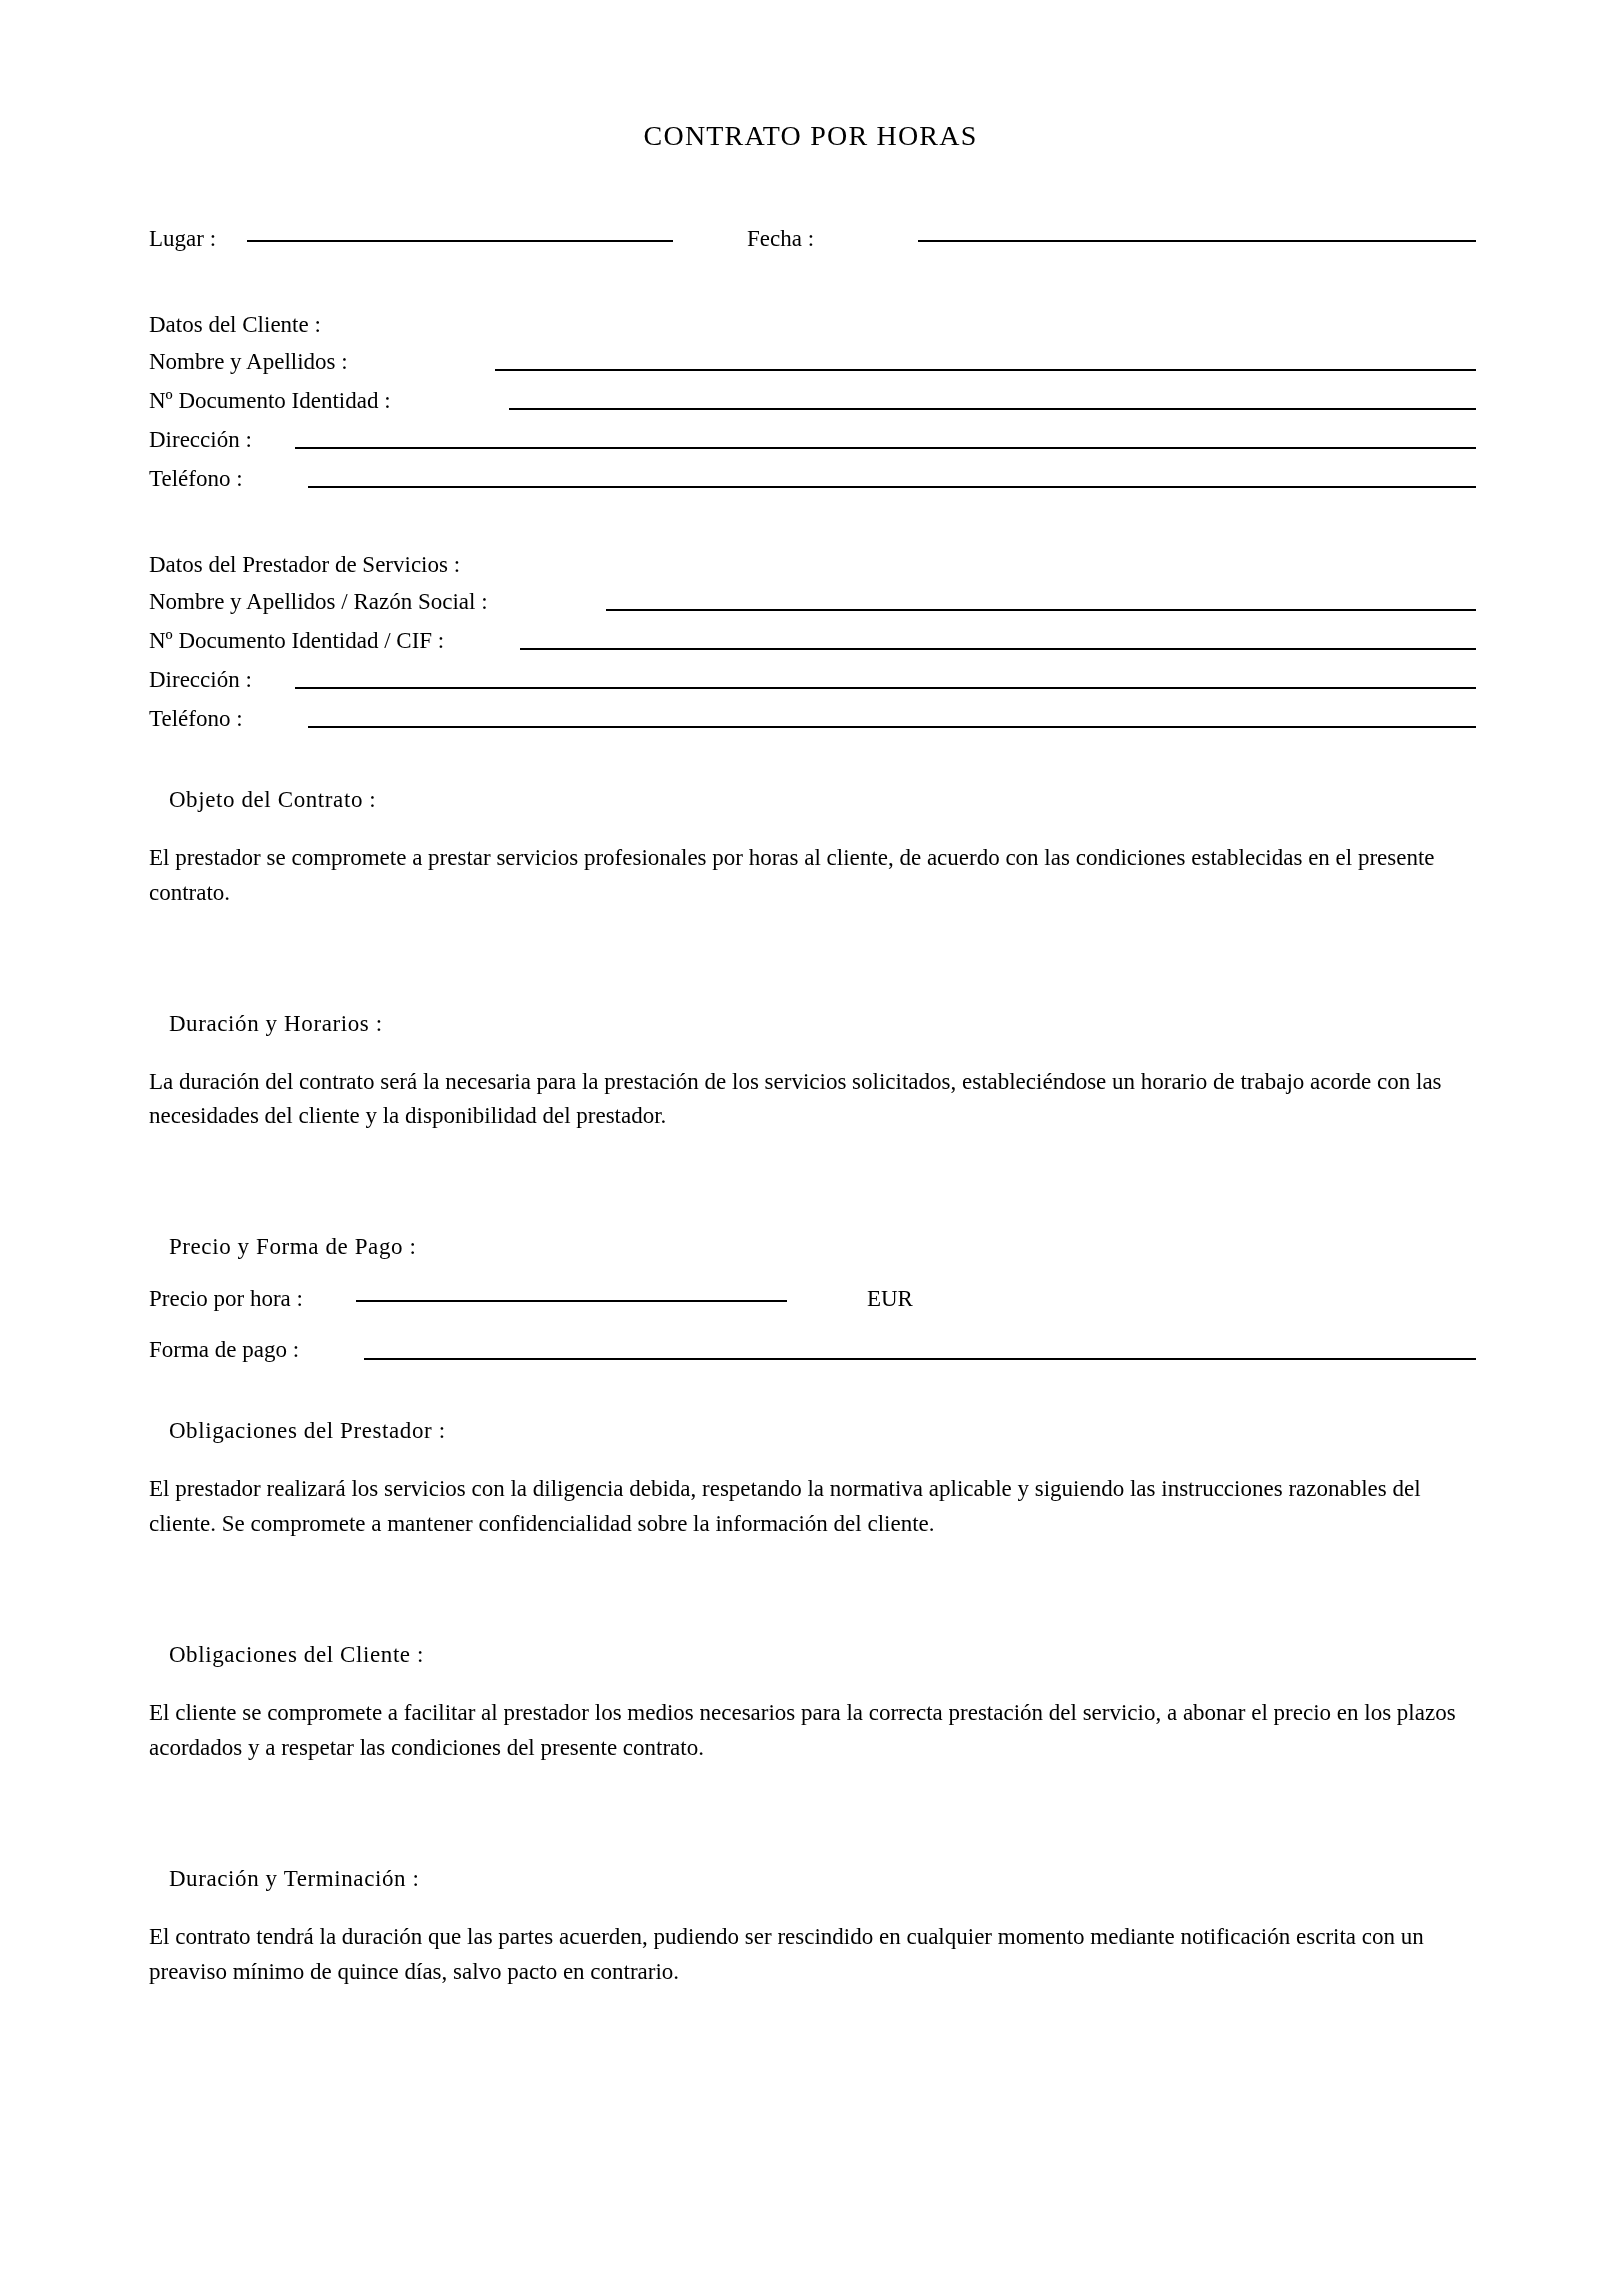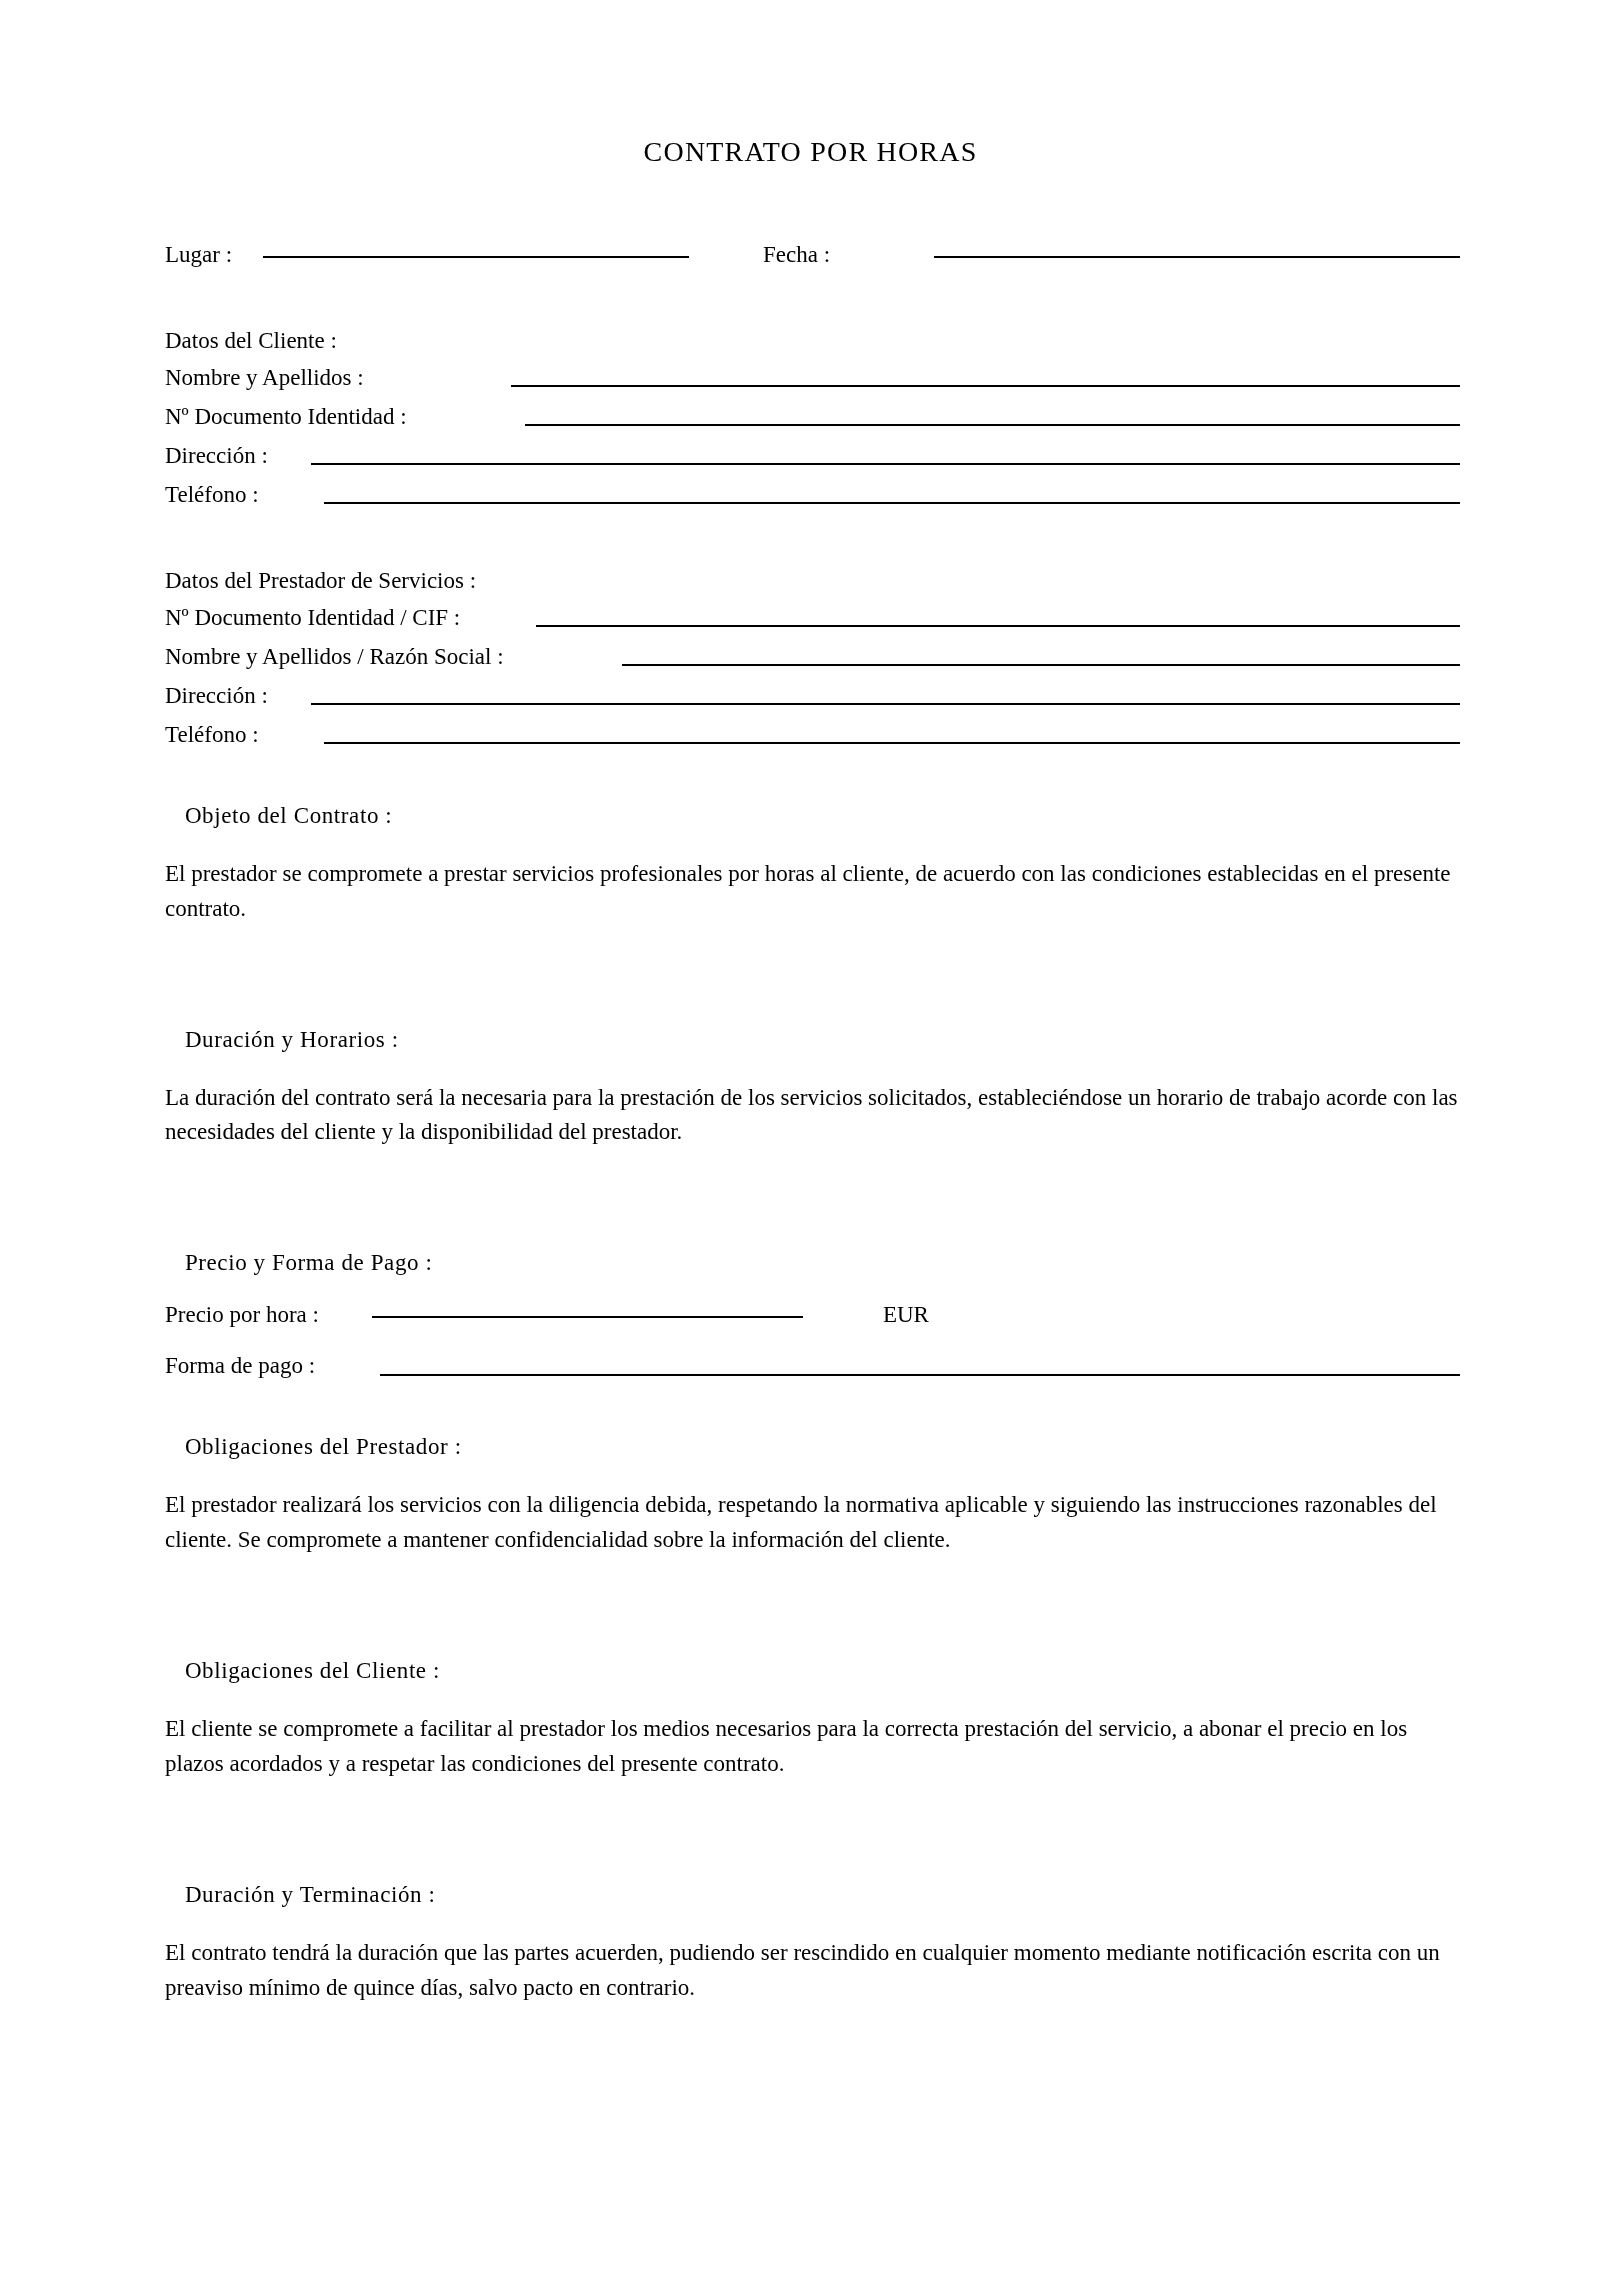--- a/index.html
+++ b/index.html
@@ -12,21 +12,21 @@
     height: 2293px;
     font-family: "Liberation Serif", "DejaVu Serif", serif;
     color: #000000;
     position: relative;
     overflow: hidden;
   }
   .page {
     position: relative;
     width: 1621px;
     height: 1693px;
-    padding: 16px;
+    padding: 0;
     box-sizing: border-box;
   }
   .doc-title {
     text-align: center;
     font-size: 28px;
     letter-spacing: 1.2px;
     margin: 0;
     padding-top: 120px;
     font-weight: normal;
   }
@@ -175,26 +175,26 @@
     <div class="datarow">
       <span class="lbl">Teléfono :</span>
       <span class="ln ml-d"></span>
     </div>
 
     <div class="spacer-lg"></div>
 
     <p class="label-plain">Datos del Prestador de Servicios :</p>
 
     <div class="datarow">
+      <span class="lbl">Nombre y Apellidos / Razón Social :</span>
+      <span class="ln ml-e"></span>
+    </div>
+    <div class="datarow">
       <span class="lbl">Nº Documento Identidad / CIF :</span>
       <span class="ln ml-f"></span>
-    </div>
-    <div class="datarow">
-      <span class="lbl">Nombre y Apellidos / Razón Social :</span>
-      <span class="ln ml-e"></span>
     </div>
     <div class="datarow">
       <span class="lbl">Dirección :</span>
       <span class="ln ml-c"></span>
     </div>
     <div class="datarow">
       <span class="lbl">Teléfono :</span>
       <span class="ln ml-d"></span>
     </div>
 

